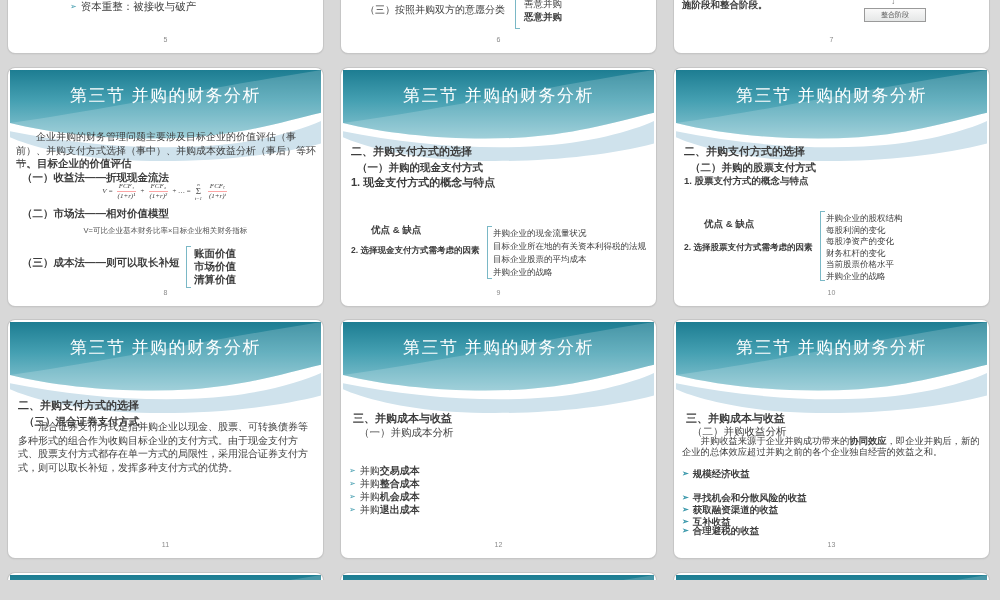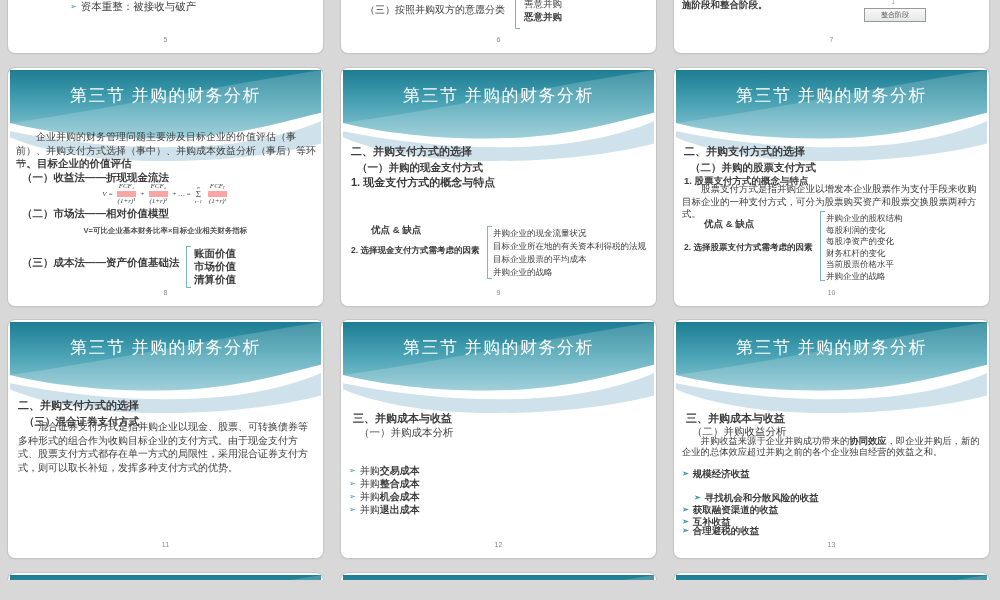--- a/index.html
+++ b/index.html
@@ -19,21 +19,21 @@
   .bracket { position:absolute; width:5px; border-left:1.5px solid #7ab8c6;
              border-top:1px solid #7ab8c6; border-bottom:1px solid #7ab8c6; }
   .pagenum { position:absolute; bottom:10px; left:0; right:0; text-align:center;
              font-size:7px; color:#8a8a8a; }
   .flowbox { position:absolute; width:62px; height:14px; border:1px solid #9a9a9a;
              background:linear-gradient(#f9f9f9,#e5e7e7); font-size:7px; color:#555;
              text-align:center; line-height:12px; }
   .formula { font-family:"Liberation Serif", serif; font-style:italic; color:#444;
              text-align:center; white-space:nowrap; }
   .frac { display:inline-block; vertical-align:middle; text-align:center; margin:0 2px; }
-  .frac .n { display:block; border-bottom:6px solid #fca5a5; padding:0 2px; }
+  .frac .n { display:block; border-bottom:1px solid #fca5a5; padding:0 2px; }
   .frac .d { display:block; }
   .sum { display:inline-block; vertical-align:middle; text-align:center; line-height:1; margin:0 2px; }
   .sum span { display:block; }
   .sum .s-top,.sum .s-bot { font-size:5px; }
   .sum .s-sig { font-size:9px; font-style:normal; }
 </style>
 </head>
 <body>
 
 <svg width="0" height="0" style="position:absolute">
@@ -89,22 +89,22 @@
     <div class="t formula" style="left:50px; top:114px; width:215px; font-size:7px;">
       <span>V =</span>
       <span class="frac"><span class="n">FCF₁</span><span class="d">(1+r)¹</span></span>
       <span>+</span>
       <span class="frac"><span class="n">FCF₂</span><span class="d">(1+r)²</span></span>
       <span>+ … =</span>
       <span class="sum"><span class="s-top">n</span><span class="s-sig">Σ</span><span class="s-bot">t=1</span></span>
       <span class="frac"><span class="n">FCFₜ</span><span class="d">(1+r)ᵗ</span></span>
     </div>
     <div class="t b" style="left:14px; top:139px; font-size:10.5px;">（二）市场法——相对价值模型</div>
-    <div class="t" style="left:0; top:158px; width:315px; text-align:center; font-size:7.5px; color:#555;font-weight:bold;">V=可比企业基本财务比率×目标企业相关财务指标</div>
-    <div class="t b" style="left:14px; top:188px; font-size:10.5px;">（三）成本法——资产价值基础法</div>
+    <div class="t" style="left:0; top:158px; width:315px; text-align:center; font-size:7.5px; color:#555;">V=可比企业基本财务比率×目标企业相关财务指标</div>
+    <div class="t b" style="left:14px; top:188px; font-size:10.5px;">（三）成本法——则可以取长补短</div>
     <div class="bracket" style="left:178px; top:178px; height:42px;"></div>
     <div class="t b" style="left:186px; top:179px; font-size:10.5px;">账面价值</div>
     <div class="t b" style="left:186px; top:192px; font-size:10.5px;">市场价值</div>
     <div class="t b" style="left:186px; top:205px; font-size:10.5px;">清算价值</div>
     <div class="pagenum">8</div>
   </div>
 
   <div class="slide" style="left:341px; top:68px;">
     <div class="hdr">
       <svg>
@@ -128,21 +128,20 @@
   <div class="slide" style="left:674px; top:68px;">
     <div class="hdr">
       <svg>
           <use href="#hdr-wave" width="100%" height="100%"></use>
         </svg>
       <div class="title">第三节 并购的财务分析</div>
     </div>
     <div class="t b" style="left:10px; top:76px; font-size:11px;">二、并购支付方式的选择</div>
     <div class="t b" style="left:16px; top:93px; font-size:10.5px;">（二）并购的股票支付方式</div>
     <div class="t b" style="left:10px; top:107px; font-size:9.5px;">1. 股票支付方式的概念与特点</div>
-    <div class="t ind" style="left:8px; top:115px; width:300px; font-size:9.5px; line-height:12.5px;">股票支付方式是指并购企业以增发本企业股票作为支付手段来收购目标企业的一种支付方式，可分为股票购买资产和股票交换股票两种方式。</div>
     <div class="t b" style="left:30px; top:150px; font-size:9.5px;">优点 &amp; 缺点</div>
     <div class="t b" style="left:10px; top:174px; font-size:8.5px;">2. 选择股票支付方式需考虑的因素</div>
     <div class="bracket" style="left:146px; top:143px; height:70px;"></div>
     <div class="t" style="left:152px; top:145px; font-size:8.5px;">并购企业的股权结构</div>
     <div class="t" style="left:152px; top:157px; font-size:8.5px;">每股利润的变化</div>
     <div class="t" style="left:152px; top:168px; font-size:8.5px;">每股净资产的变化</div>
     <div class="t" style="left:152px; top:180px; font-size:8.5px;">财务杠杆的变化</div>
     <div class="t" style="left:152px; top:191px; font-size:8.5px;">当前股票价格水平</div>
     <div class="t" style="left:152px; top:203px; font-size:8.5px;">并购企业的战略</div>
     <div class="pagenum">10</div>
@@ -196,21 +195,21 @@
     <div class="t" style="left:18px; top:105px; font-size:10.5px;">（二）并购收益分析</div>
     <div class="t ind" style="left:8px; top:116px; width:303px; font-size:9.3px; line-height:10.8px;">
       <span>并购收益来源于企业并购成功带来的</span><span class="b">协同效应</span><span>，即企业并购后，新的企业的总体效应超过并购之前的各个企业独自经营的效益之和。</span>
     </div>
     <div class="t b" style="left:8px; top:148px; font-size:9.5px;">
       <span class="bullet-arrow">➢</span><span>规模经济收益</span>
     </div>
     <div class="t b" style="left:8px; top:160px; font-size:9.5px;margin-top:45px;">
       <span class="bullet-arrow">➢</span><span>合理避税的收益</span>
     </div>
-    <div class="t b" style="left:8px; top:172px; font-size:9.5px;margin-left:12px;">
+    <div class="t b" style="left:8px; top:172px; font-size:9.5px;">
       <span class="bullet-arrow">➢</span><span>寻找机会和分散风险的收益</span>
     </div>
     <div class="t b" style="left:8px; top:184px; font-size:9.5px;">
       <span class="bullet-arrow">➢</span><span>获取融资渠道的收益</span>
     </div>
     <div class="t b" style="left:8px; top:196px; font-size:9.5px;">
       <span class="bullet-arrow">➢</span><span>互补收益</span>
     </div>
     <div class="pagenum">13</div>
   </div>

